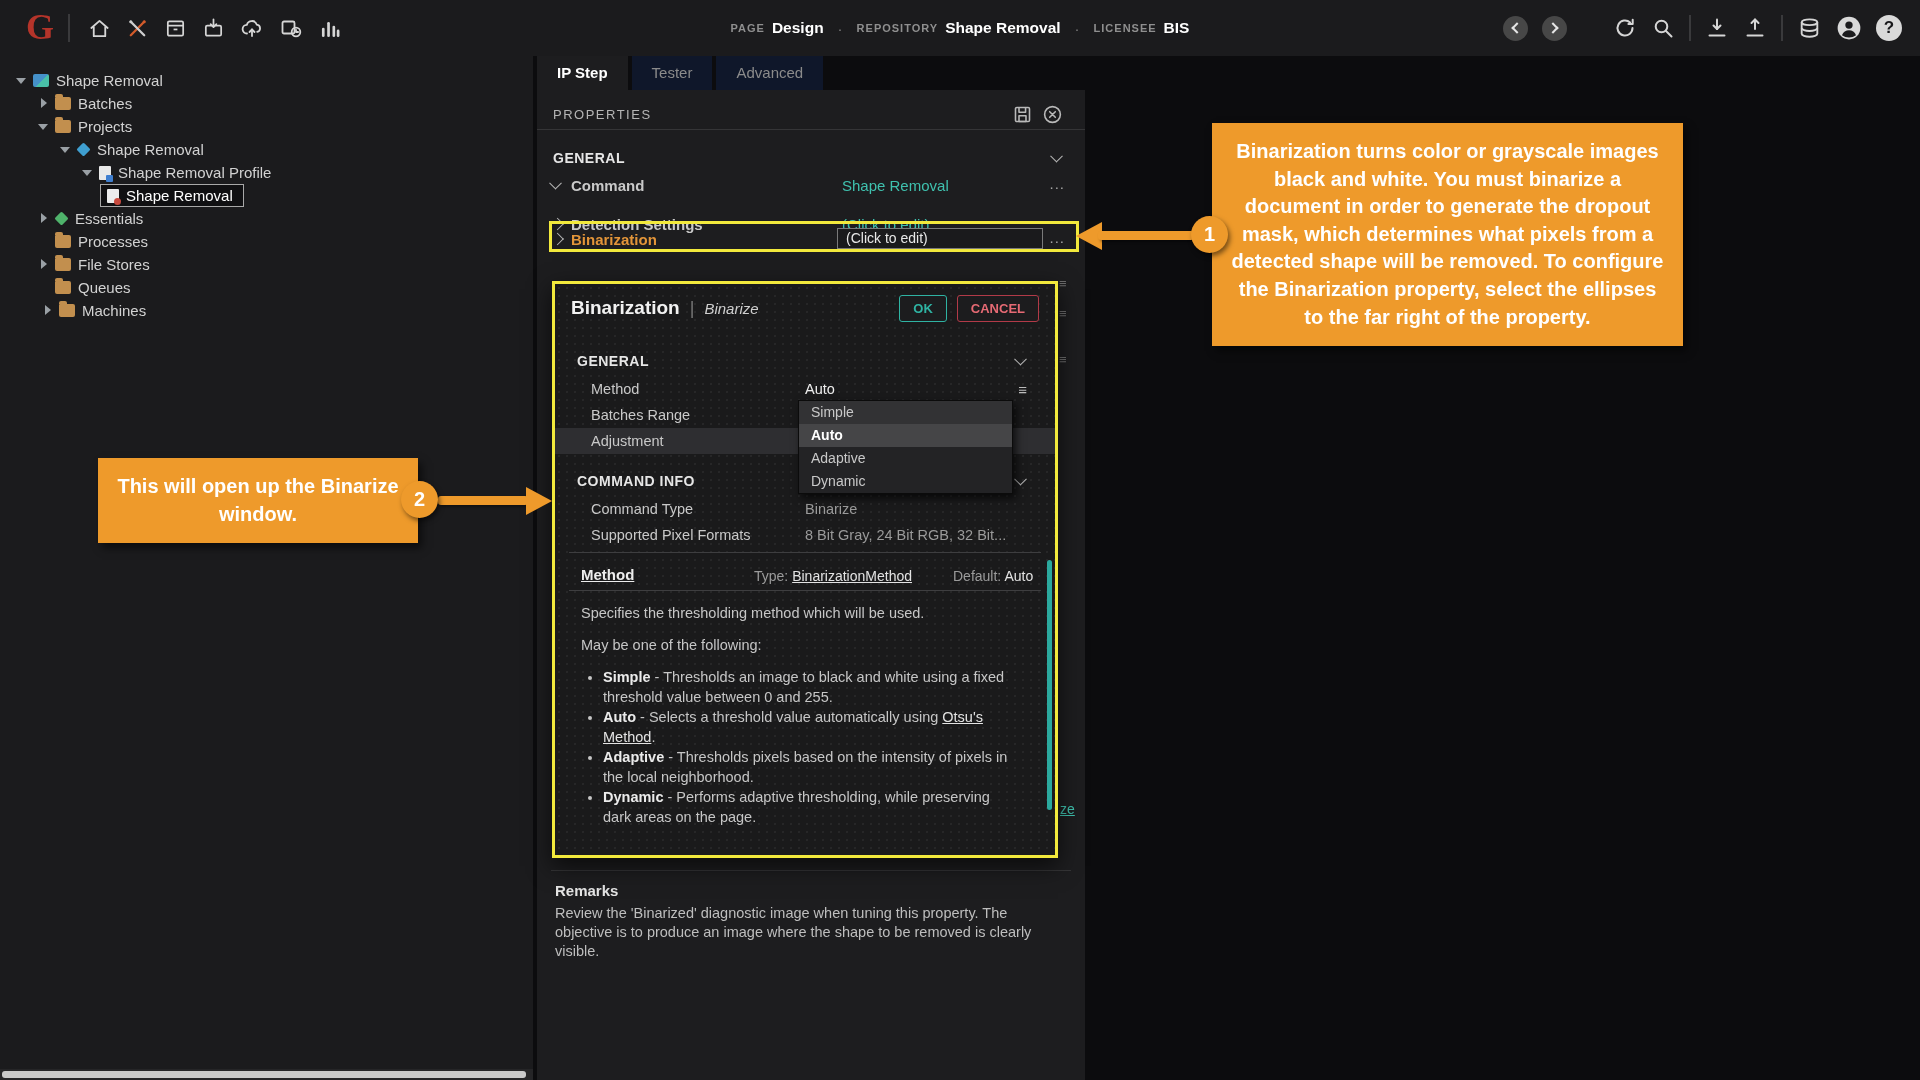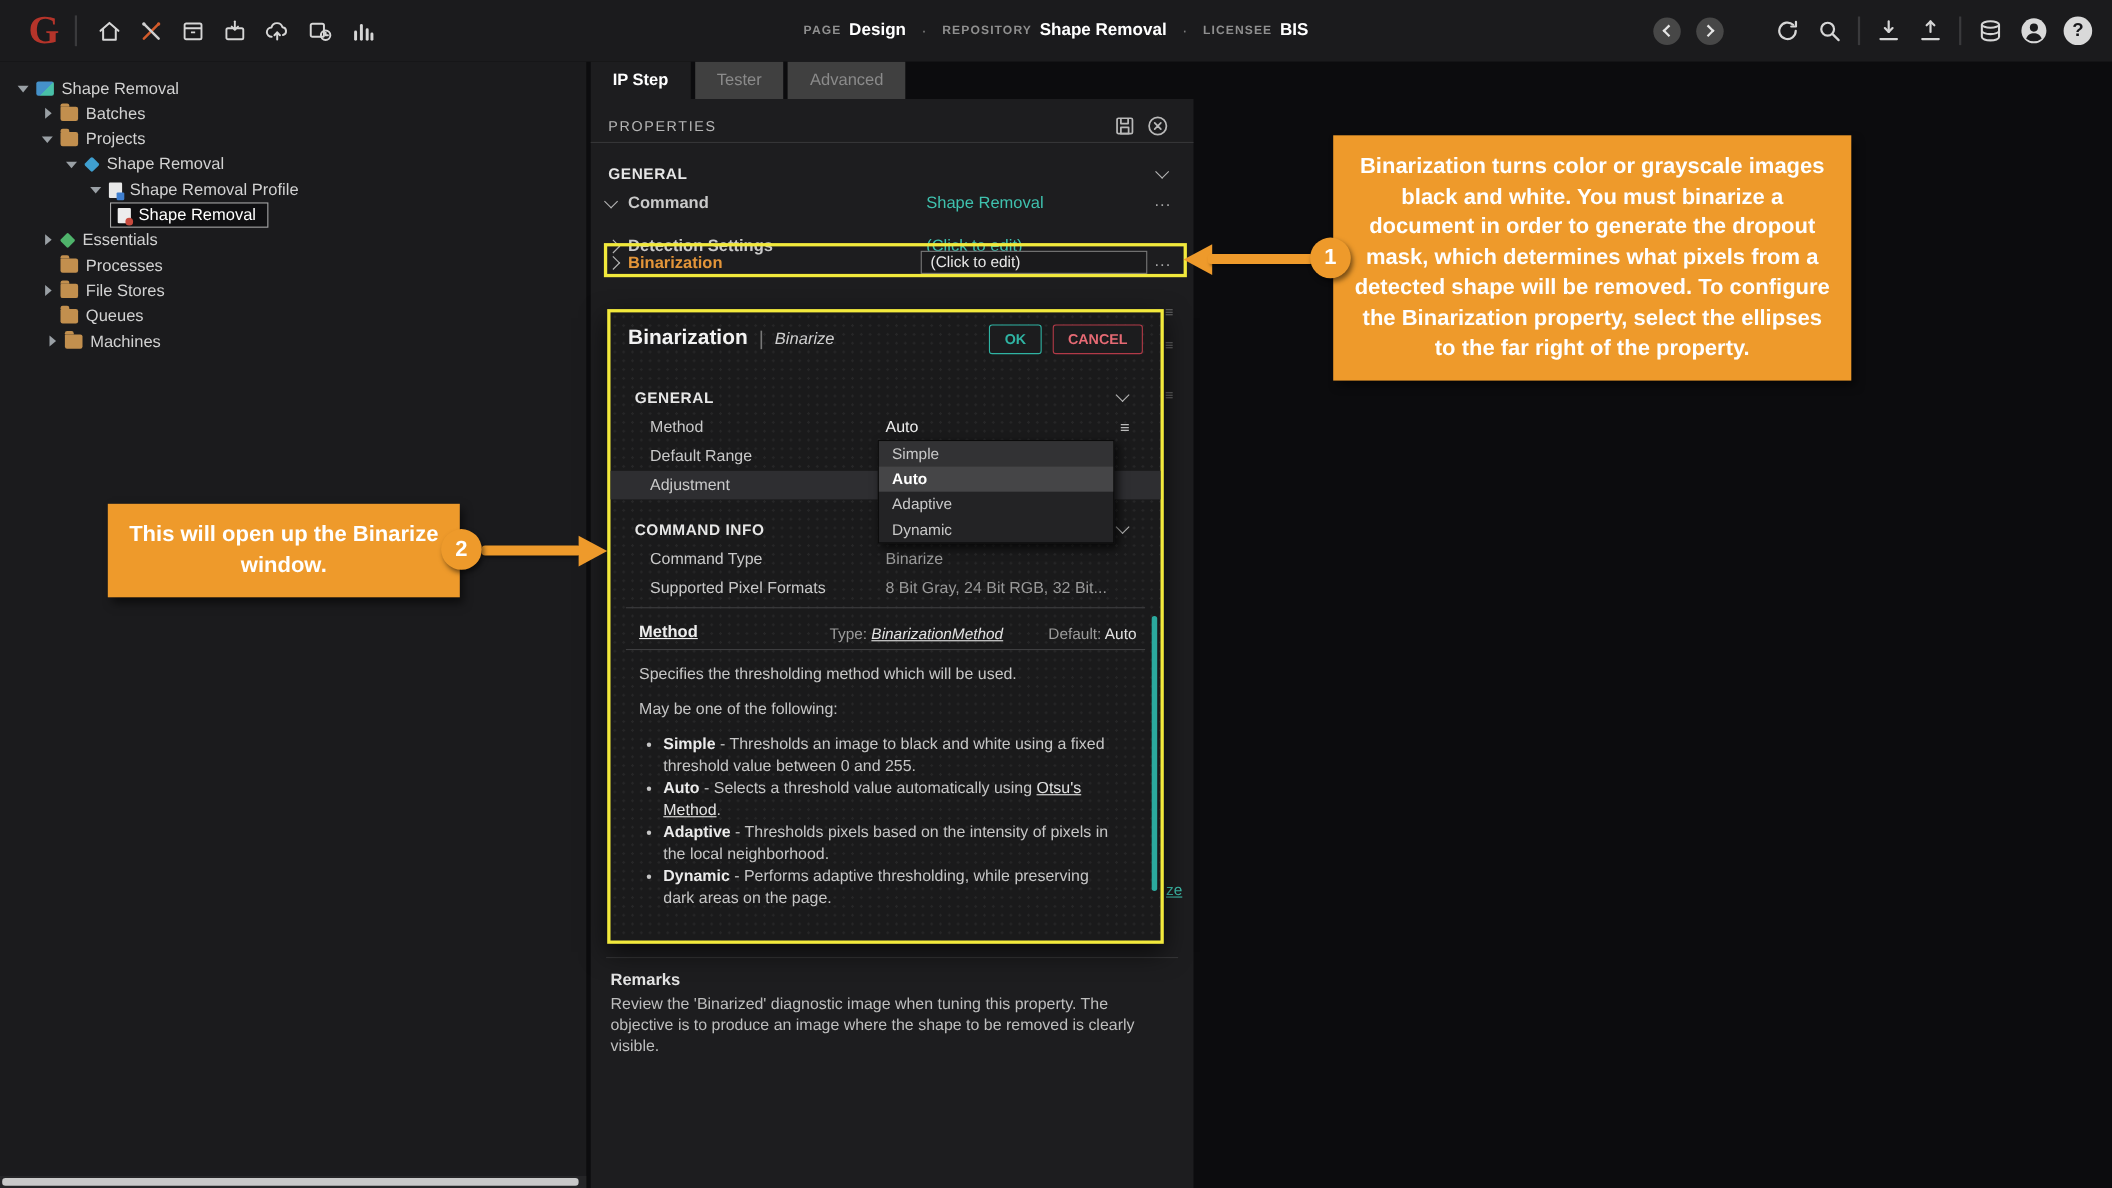--- a/index.html
+++ b/index.html
@@ -46,21 +46,21 @@
   .ti-profile::after { content:""; position:absolute; right:-2px; bottom:-2px; width:7px; height:7px; background:#3f7fd0; border-radius:1px; }
   .ti-step { width:12px; height:14px; background:#ececec; border-radius:1px; }
   .ti-step::after { content:""; position:absolute; right:-2px; bottom:-2px; width:7px; height:7px; background:#c84a3e; border-radius:50%; }
   .ti-ess { width:13px; height:13px; background:#4fb36b; transform:rotate(45deg) scale(.78); border-radius:2px; }
   .tsel { display:flex; align-items:center; border:1px solid #a8a8a8; background:#101012; padding:2px 10px 2px 4px; color:#ffffff; }
   .hscroll { position:absolute; left:0; bottom:0; width:533px; height:11px; background:#252527; }
   .hthumb { position:absolute; left:2px; top:2px; height:7px; width:524px; background:#c9c9c9; border-radius:3px; }
 
   
   .tabs { position:absolute; left:537px; top:56px; height:34px; display:flex; z-index:6; }
-  .tab { height:34px; line-height:34px; padding:0 20px; font-size:15px; color:#8b8b8b; background:#404040; margin-right:4px; cursor:pointer; }
+  .tab { height:34px; line-height:34px; padding:0 20px; font-size:15px; color:#8b8b8b; background:#0f172a; margin-right:4px; cursor:pointer; }
   .tab.active { background:#1d1d1f; color:#ffffff; font-weight:bold; }
 
   
   .panel { position:absolute; left:537px; top:90px; width:548px; bottom:0; background:#1d1d1f; z-index:5; }
   .props-bar { position:absolute; left:0; top:10px; right:0; height:30px; border-bottom:1px solid #353537; }
   .props-title { position:absolute; left:16px; top:7px; font-size:13px; color:#b5b5b5; letter-spacing:1.5px; }
   .props-ic-save { position:absolute; right:52px; top:4px; }
   .props-ic-close { position:absolute; right:22px; top:4px; }
   .psec { position:absolute; left:0; right:0; height:27px; }
   .psec-t { position:absolute; left:16px; top:6px; font-size:14px; font-weight:bold; color:#e6e6e6; letter-spacing:.5px; }
@@ -99,21 +99,21 @@
   .dsec-t { position:absolute; left:22px; top:5px; font-size:14px; font-weight:bold; color:#e6e6e6; letter-spacing:.5px; }
   .drow { position:absolute; left:0; right:0; height:26px; }
   .drow.hl { background:#2e2e31; }
   .dlabel { position:absolute; left:36px; top:50%; transform:translateY(-50%); font-size:14.5px; color:#c9c9c9; white-space:nowrap; }
   .dvalue { position:absolute; left:250px; top:50%; transform:translateY(-50%); font-size:14.5px; white-space:nowrap; }
   .dham { position:absolute; right:28px; top:50%; transform:translateY(-50%); font-size:15px; color:#bbbbbb; cursor:pointer; }
   .ddiv { position:absolute; left:14px; right:14px; border-top:1px solid #3e3e40; }
   .help-head { position:absolute; left:0; right:0; height:24px; }
   .hm { position:absolute; left:26px; top:2px; font-size:15px; font-weight:bold; color:#ededed; text-decoration:underline; }
   .ht-type { position:absolute; left:199px; top:4px; font-size:14px; color:#9b9b9b; }
-  .ht-typeval { font-size:14px; color:#e3e3e3; text-decoration:underline; cursor:pointer;font-style:italic; }
+  .ht-typeval { font-size:14px; color:#e3e3e3; text-decoration:underline; cursor:pointer; }
   .ht-def { position:absolute; left:398px; top:4px; font-size:14px; color:#9b9b9b; }
   .ht-defval { font-size:14px; color:#e3e3e3; }
   .htext { position:absolute; left:26px; right:40px; margin:0; font-size:14.5px; line-height:19px; color:#c6c6c6; }
   .hbullets { position:absolute; left:30px; right:38px; margin:0; padding-left:18px; }
   .hbullets li { font-size:14.5px; line-height:19.5px; color:#c6c6c6; margin-bottom:1px; }
   .bterm { color:#ebebeb; }
   .hlink { color:#e3e3e3; cursor:pointer; }
   .vscroll { position:absolute; left:492px; top:276px; width:5px; height:250px; background:#2ba99e; border-radius:3px; cursor:pointer; }
   .dropdown { position:absolute; left:243px; top:116px; width:215px; background:#232325; border:1px solid #0b0b0b; box-shadow:3px 4px 8px rgba(0,0,0,.7); z-index:30; }
   .dd-item { height:23px; line-height:23px; padding-left:12px; font-size:14px; color:#c9c9c9; cursor:pointer; }
@@ -396,21 +396,21 @@
       <span class="chev down" style="right:30px"></span>
     </div>
 
     <div class="drow" style="top:92px">
       <span class="dlabel">Method</span>
       <span class="dvalue white">Auto</span>
       <span class="dham">≡</span>
     </div>
 
     <div class="drow" style="top:118px">
-      <span class="dlabel">Default Range</span>
+      <span class="dlabel">Batches Range</span>
     </div>
 
     <div class="drow hl" style="top:144px">
       <span class="dlabel orange-t">Adjustment</span>
     </div>
 
     <div class="dsec" style="top:184px">
       <span class="dsec-t">COMMAND INFO</span>
       <span class="chev down" style="right:30px"></span>
     </div>

